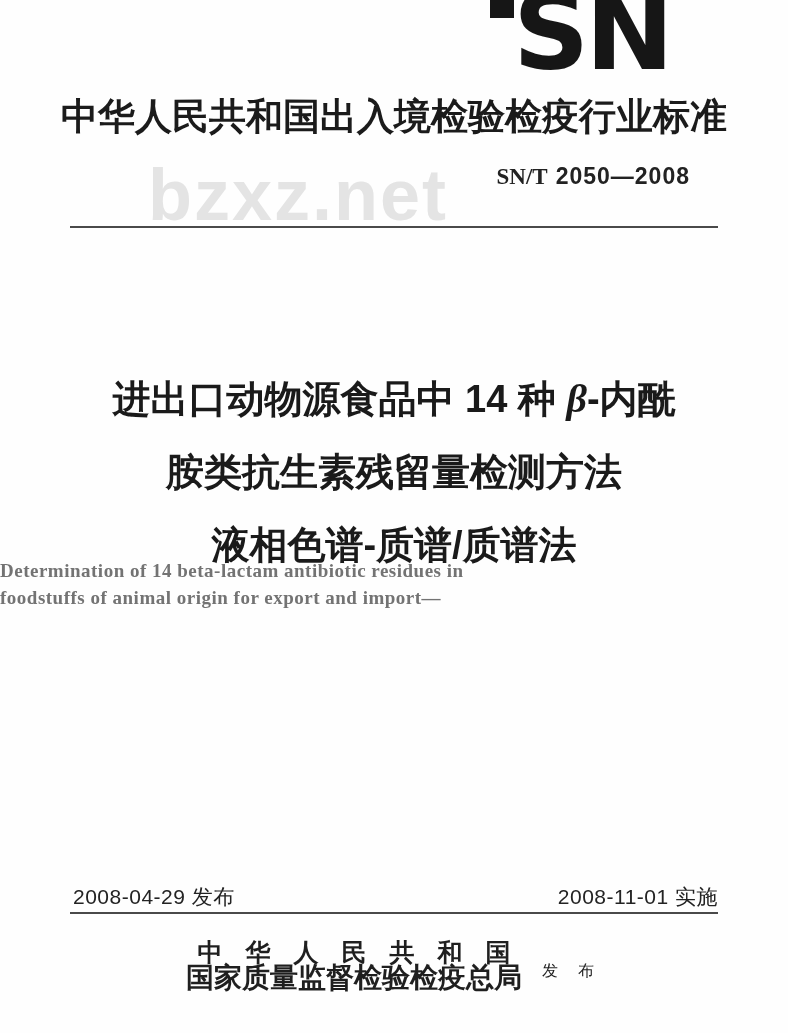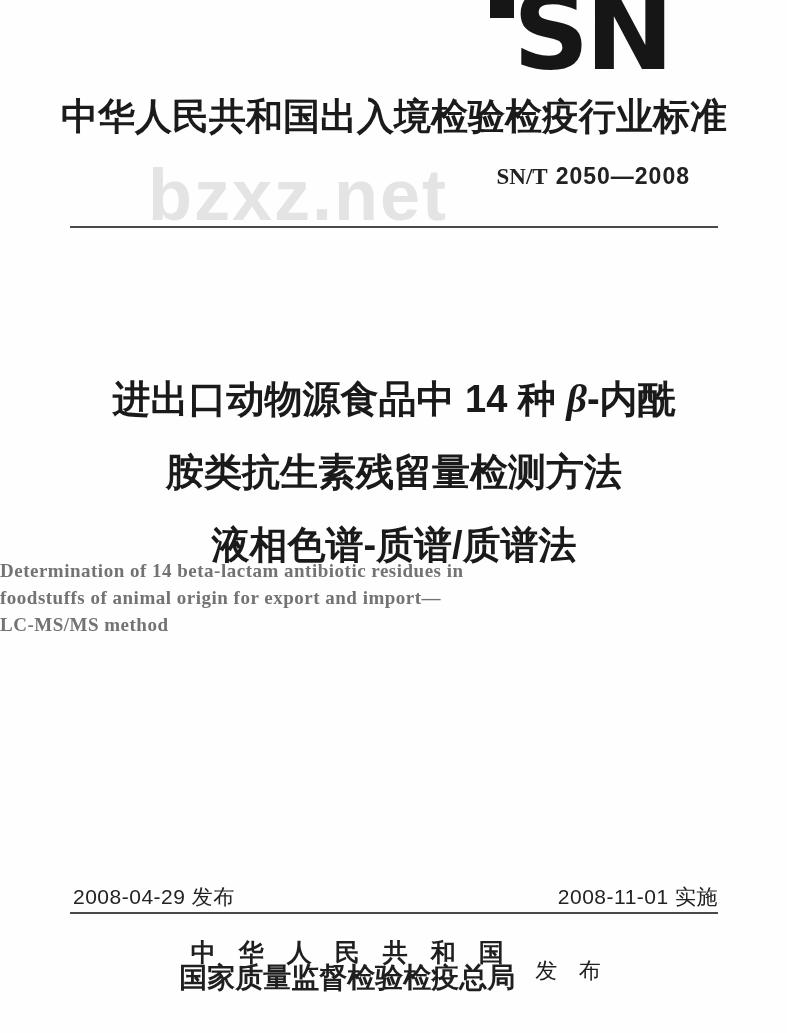--- a/index.html
+++ b/index.html
@@ -124,21 +124,21 @@
   }
   .pub-line2 {
     font-size: 28px;
     font-weight: bold;
     line-height: 29px;
     text-align: center;
     white-space: nowrap;
     font-family: Liberation Mono, monospace;
   }
   .publish-label {
-    font-size: 22px;
+    font-size: 16px;
     letter-spacing: 8px;
     padding-top: 8px;
     white-space: nowrap;
   }
 </style>
 </head>
 <body>
 
 <div class="page">
 
@@ -157,21 +157,20 @@
 
   <div class="cn-title">
     <div class="cn-line"><span>进出口动物源食品中 14 种 </span><span class="beta">β</span><span>-内酰</span></div>
     <div class="cn-line">胺类抗生素残留量检测方法</div>
     <div class="cn-line">液相色谱-质谱/质谱法</div>
   </div>
 
   <div class="en-title">
     <div>Determination of 14 beta-lactam antibiotic residues in</div>
     <div>foodstuffs of animal origin for export and import—</div>
-    <div>LC-MS/MS method</div>
   </div>
 
   <div class="dates">
     <span>2008-04-29 发布</span>
     <span>2008-11-01 实施</span>
   </div>
 
   <div class="rule rule-bottom"></div>
 
   <div class="publisher">

